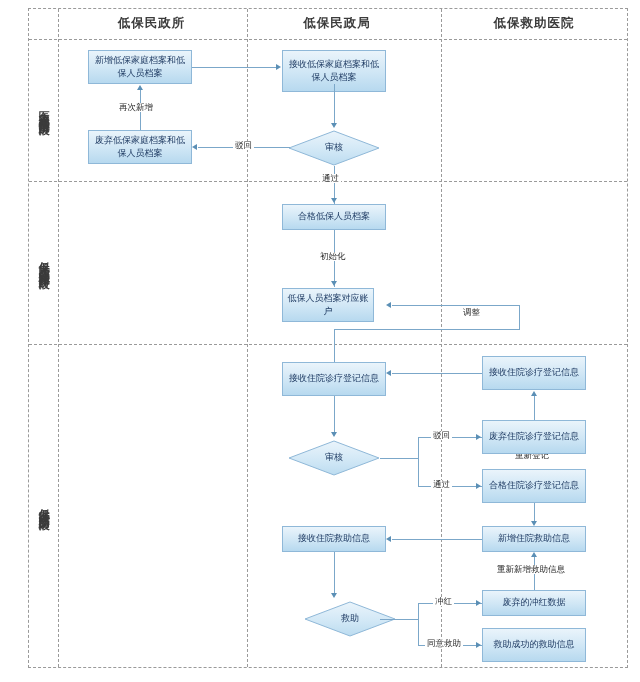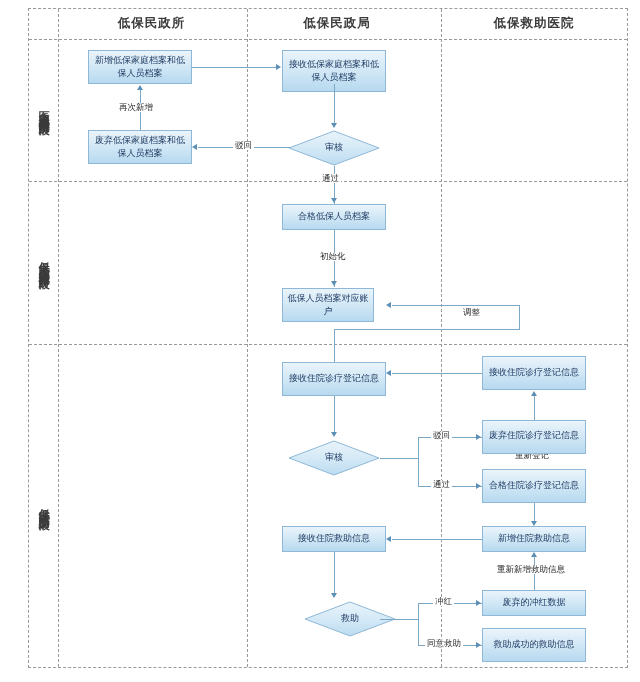--- a/index.html
+++ b/index.html
@@ -246,21 +246,21 @@
   <div class="conn v" style="left:418px; top:437px; width:1px; height:49px;"></div>
 
   <div class="conn h" style="left:418px; top:437px; width:64px;"></div>
   <div class="arrow right" style="left:476px; top:434px;"></div>
   <div class="edge-label" style="left:431px; top:431px;">驳回</div>
 
   <div class="conn h" style="left:418px; top:486px; width:64px;"></div>
   <div class="arrow right" style="left:476px; top:483px;"></div>
   <div class="edge-label" style="left:431px; top:480px;">通过</div>
 
-  <div class="node" style="left:482px; top:420px; width:104px; height:34px;font-family:Liberation Mono, monospace;">废弃住院诊疗登记信息</div>
+  <div class="node" style="left:482px; top:420px; width:104px; height:34px;">废弃住院诊疗登记信息</div>
 
   <div class="node" style="left:482px; top:469px; width:104px; height:34px;">合格住院诊疗登记信息</div>
 
   <div class="conn v" style="left:534px; top:503px; width:1px; height:21px;"></div>
   <div class="arrow down" style="left:531px; top:521px;"></div>
 
   <div class="node" style="left:482px; top:526px; width:104px; height:26px;">新增住院救助信息</div>
 
   <div class="node" style="left:282px; top:526px; width:104px; height:26px;">接收住院救助信息</div>
 

